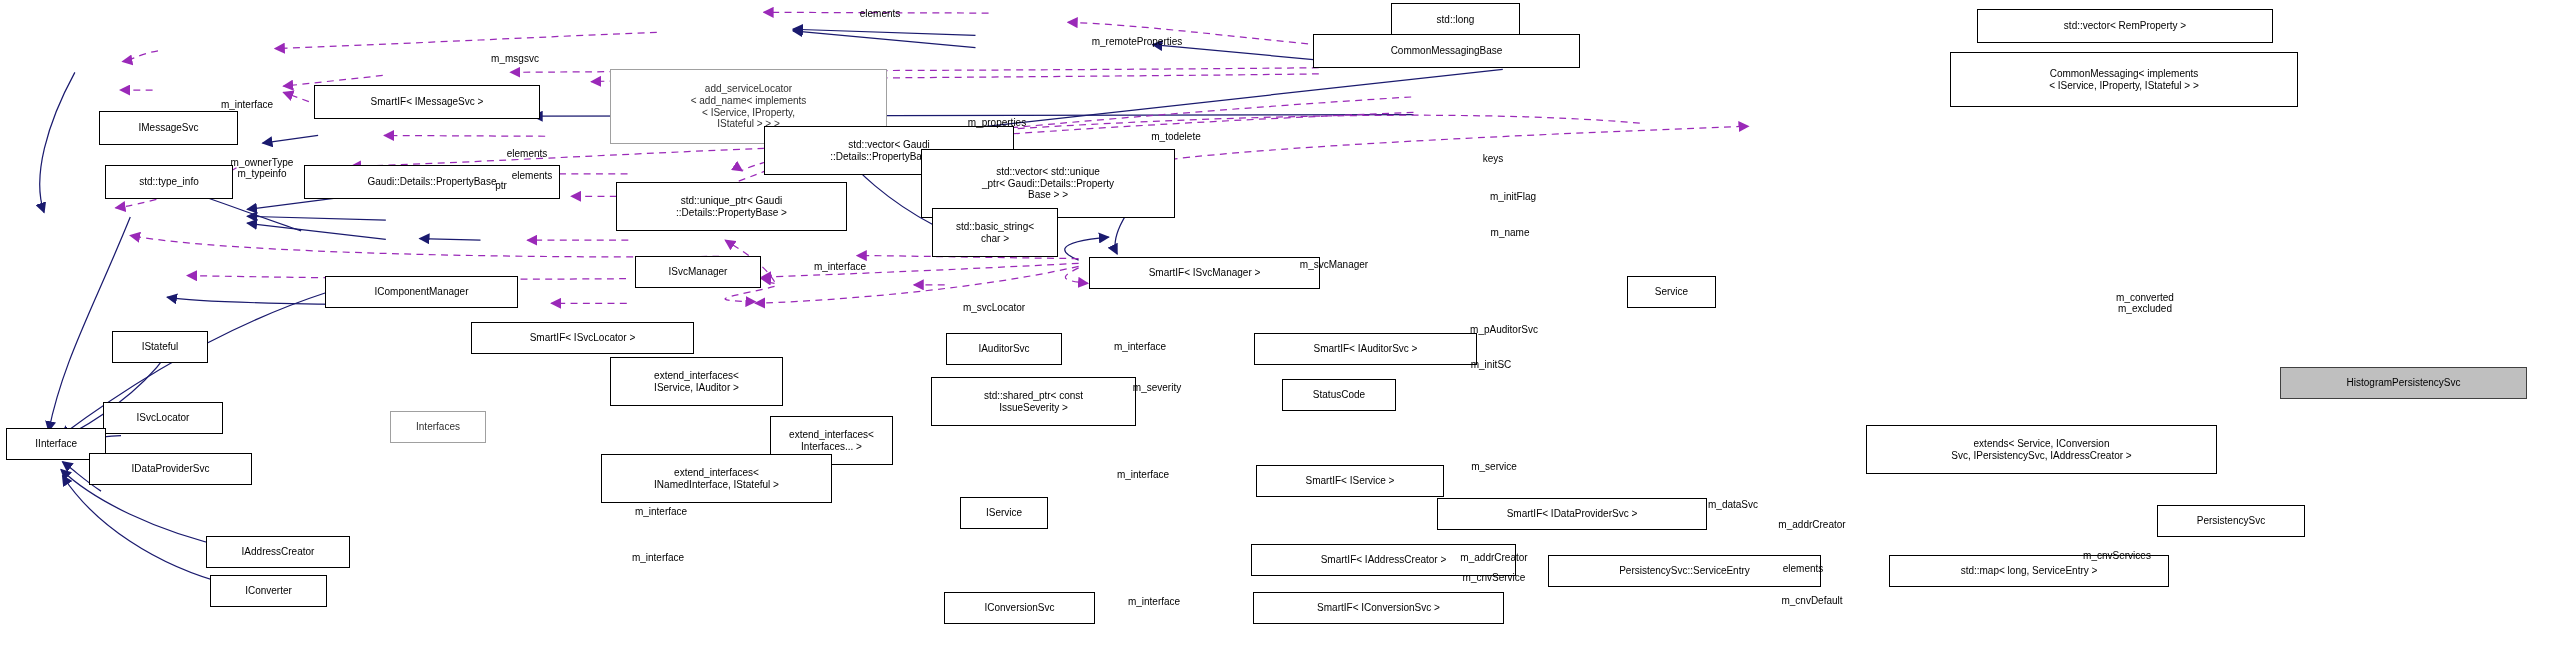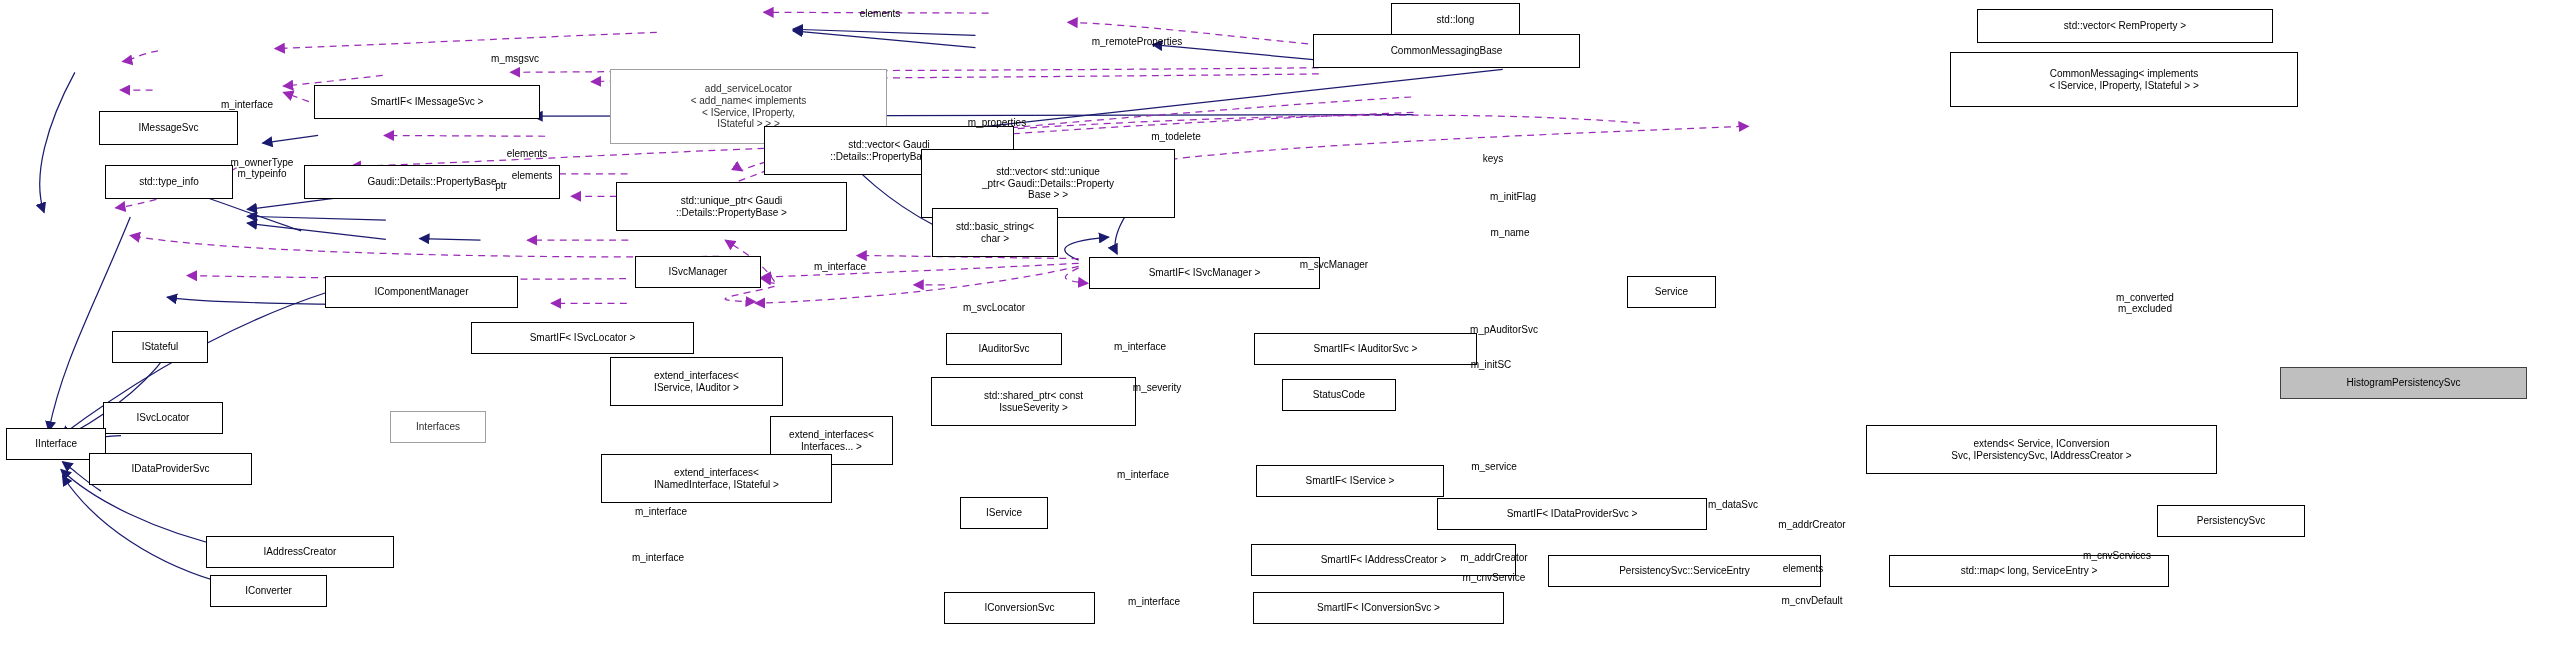--- a/index.html
+++ b/index.html
@@ -230,21 +230,21 @@
       <div class="node" style="left: 1866px; top: 425px; width: 351px; height: 49px;">extends&lt; Service, IConversion
 Svc, IPersistencySvc, IAddressCreator &gt;</div>
       <div class="node" style="left: 6.2px; top: 428px; width: 100px; height: 32px;">IInterface</div>
       <div class="node" style="left: 89px; top: 453px; width: 163px; height: 32px;">IDataProviderSvc</div>
       <div class="node" style="left: 601px; top: 454px; width: 231px; height: 49px;">extend_interfaces&lt;
 INamedInterface, IStateful &gt;</div>
       <div class="node" style="left: 960px; top: 465px; width: 88px; height: 32px; margin-top: 32px;">IService</div>
       <div class="node" style="left: 1256px; top: 465px; width: 188px; height: 32px;">SmartIF&lt; IService &gt;</div>
       <div class="node" style="left: 1437px; top: 498px; width: 270px; height: 32px;">SmartIF&lt; IDataProviderSvc &gt;</div>
       <div class="node" style="left: 2157px; top: 505px; width: 148px; height: 32px;">PersistencySvc</div>
-      <div class="node" style="left: 206px; top: 536px; width: 188px; height: 32px;">IAddressCreator</div>
+      <div class="node" style="left: 206px; top: 536px; width: 144px; height: 32px;">IAddressCreator</div>
       <div class="node" style="left: 1251px; top: 544px; width: 265px; height: 32px;">SmartIF&lt; IAddressCreator &gt;</div>
       <div class="node" style="left: 1548px; top: 555px; width: 273px; height: 32px;">PersistencySvc::ServiceEntry</div>
       <div class="node" style="left: 1889px; top: 555px; width: 280px; height: 32px;">std::map&lt; long, ServiceEntry &gt;</div>
       <div class="node" style="left: 210px; top: 575px; width: 117px; height: 32px;">IConverter</div>
       <div class="node" style="left: 944px; top: 592px; width: 151px; height: 32px;">IConversionSvc</div>
       <div class="node" style="left: 1253px; top: 592px; width: 251px; height: 32px;">SmartIF&lt; IConversionSvc &gt;</div>
       <div class="node highlight" style="left: 2280px; top: 367px; width: 247px; height: 32px;">HistogramPersistencySvc</div>
     </div>
 
   <div id="label-layer">

